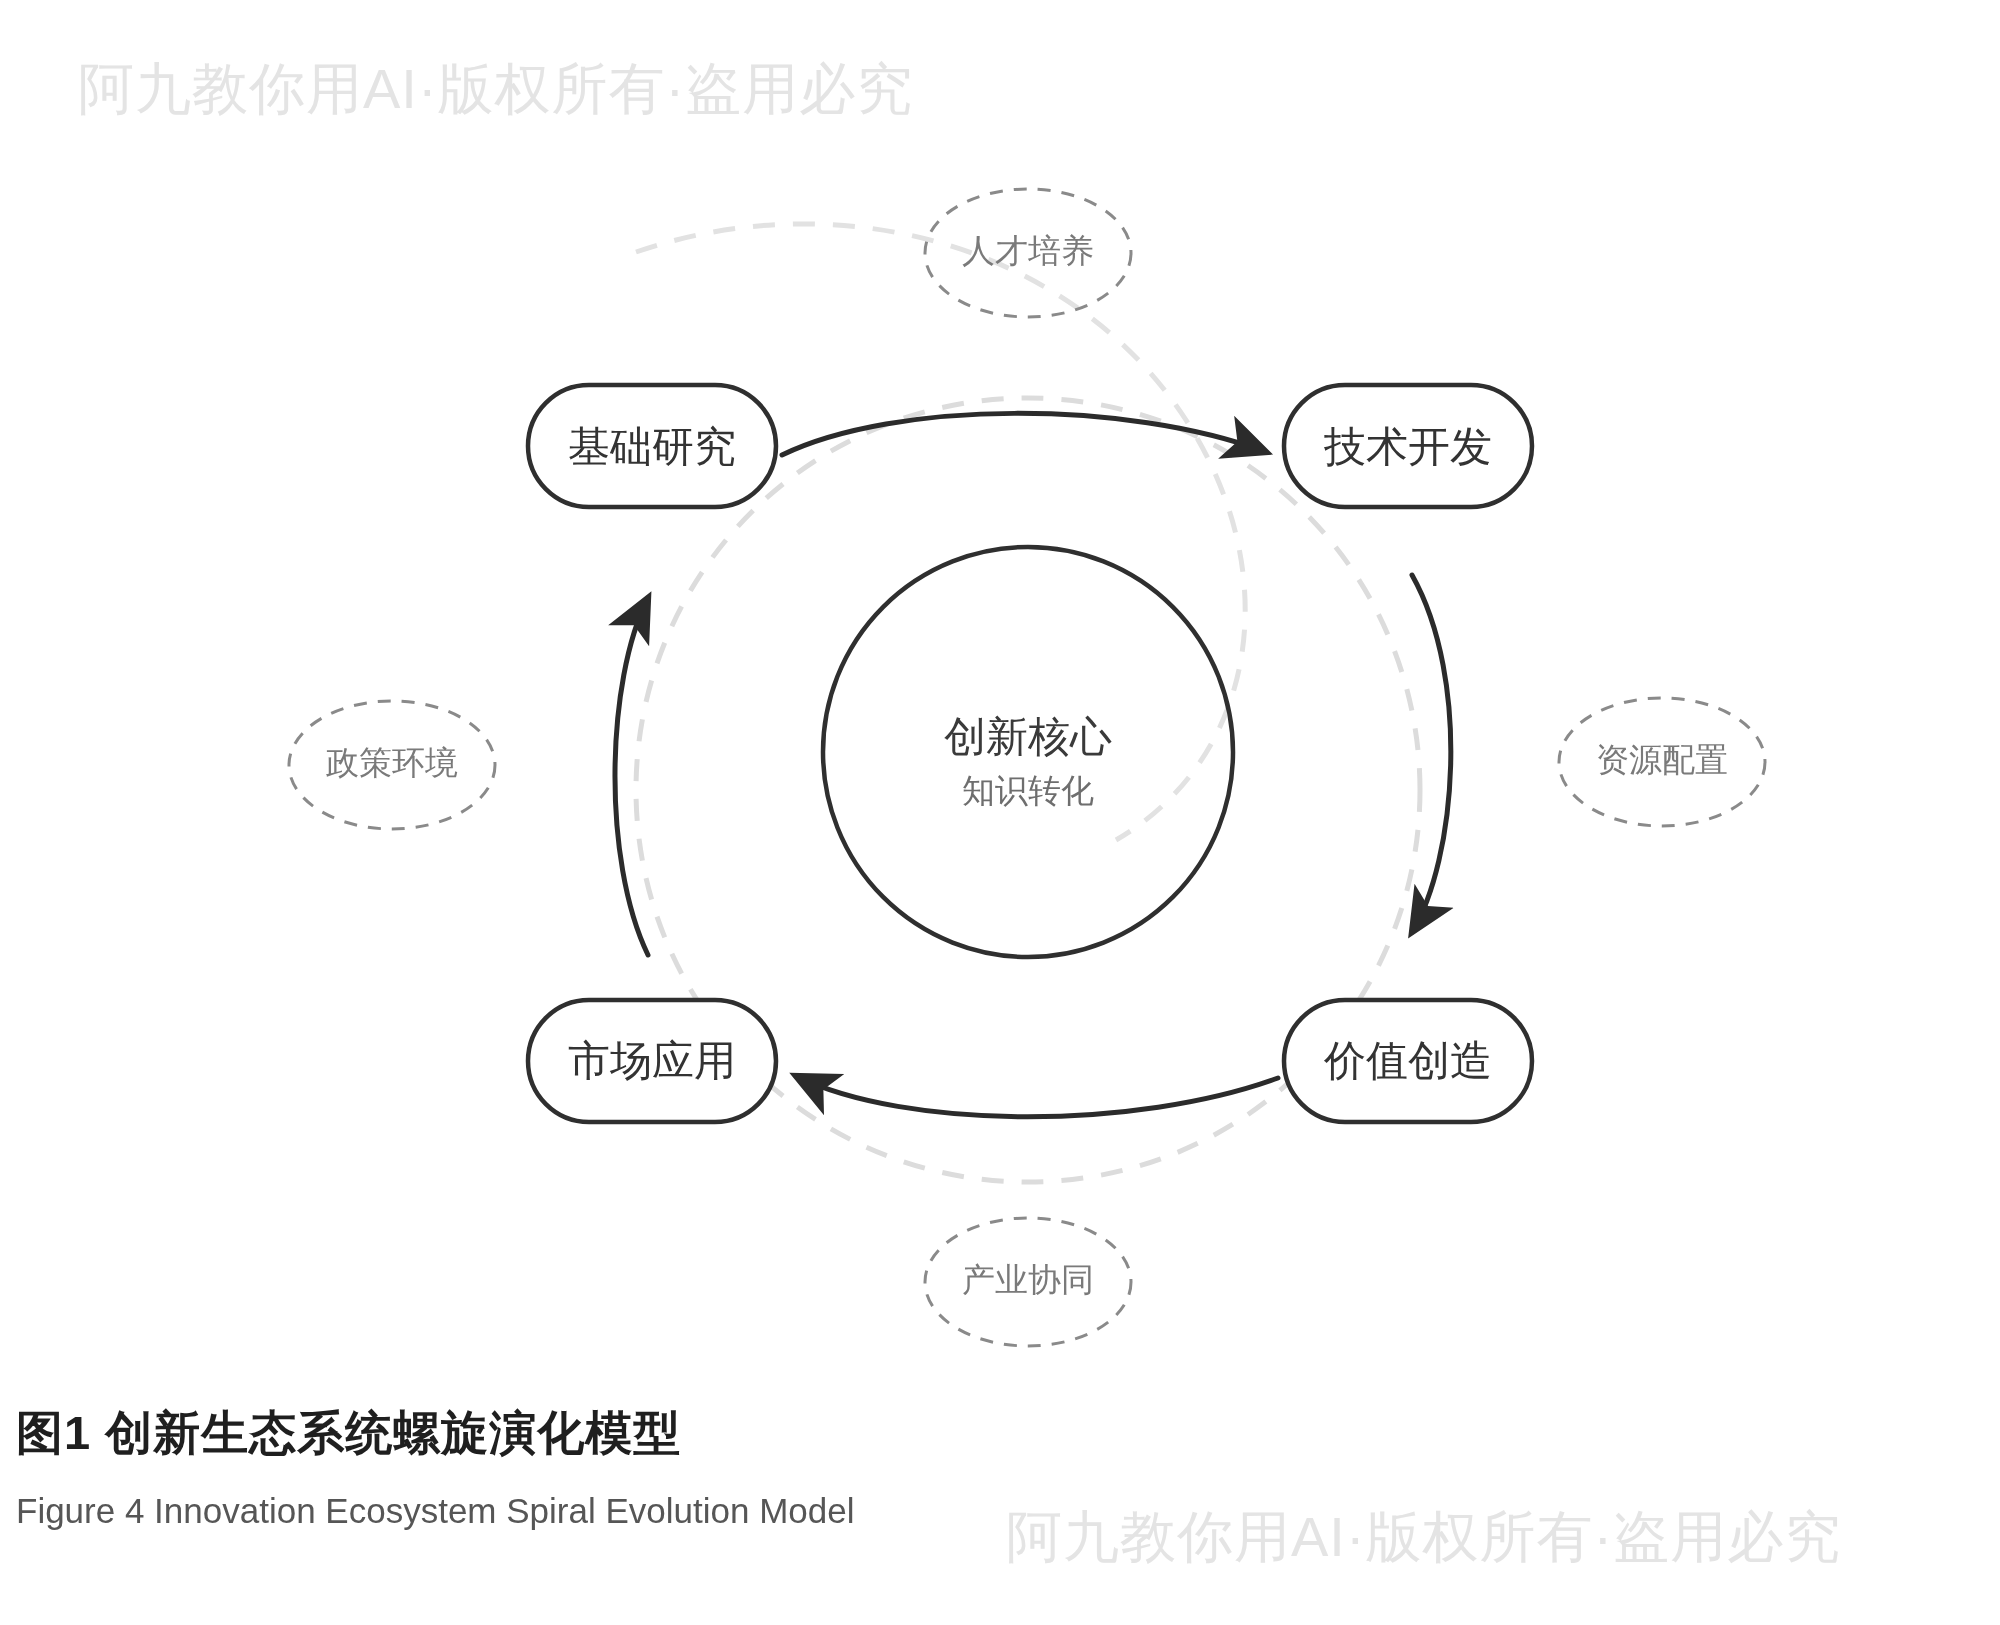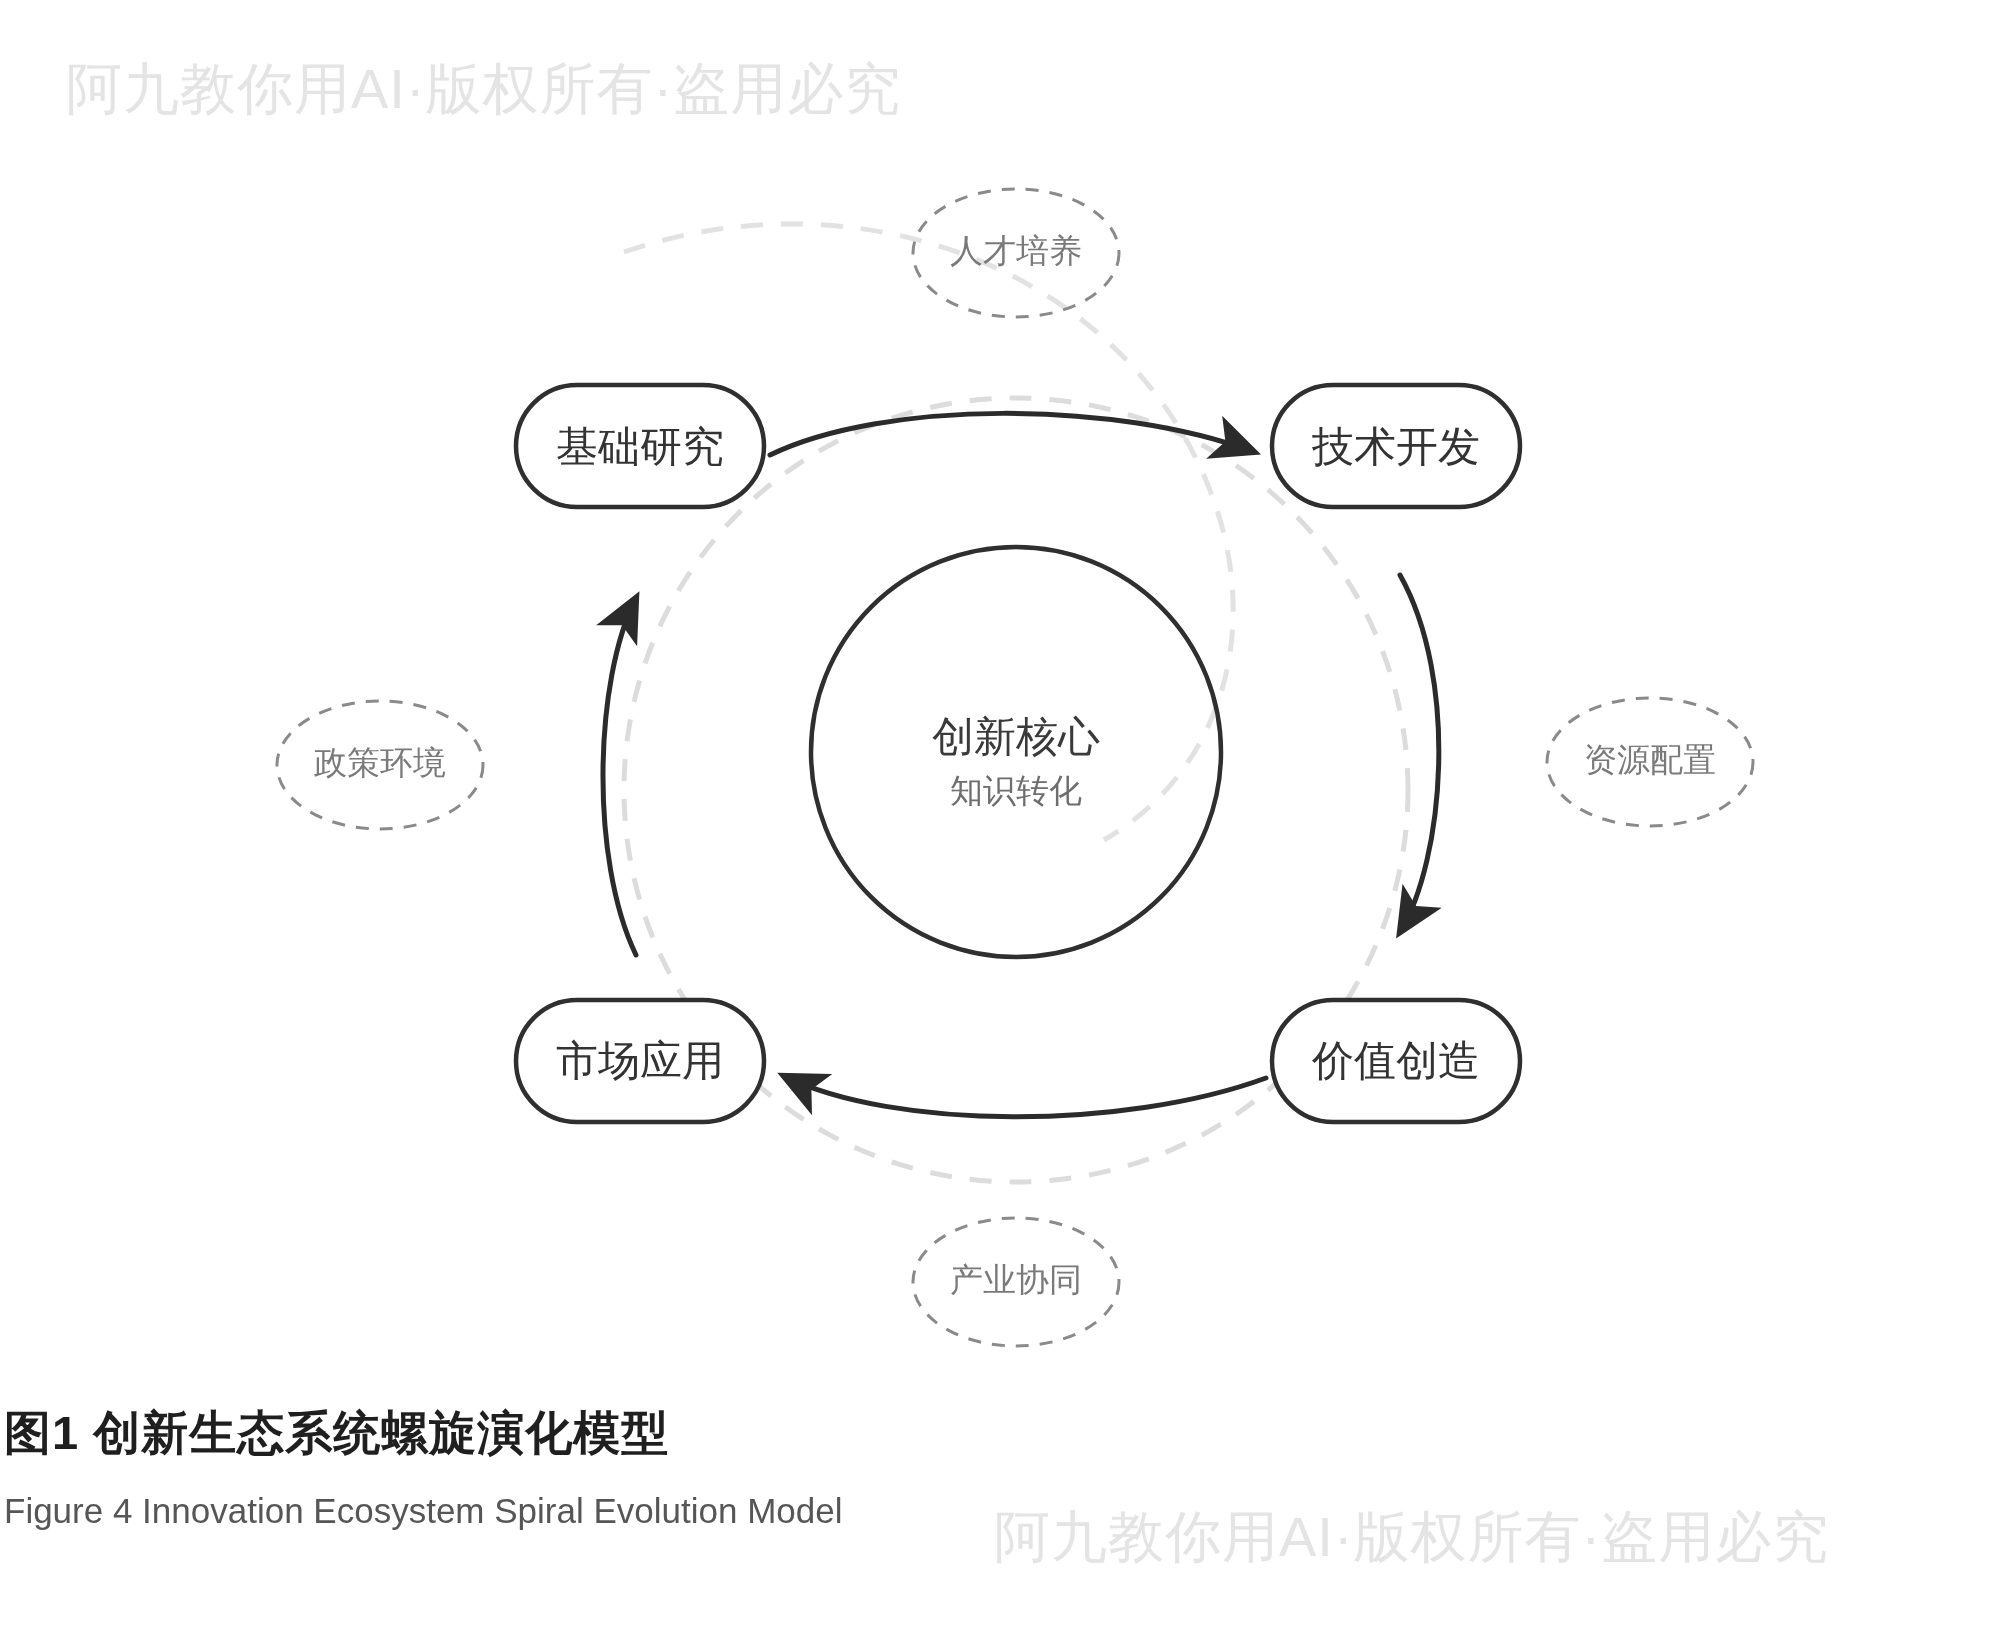--- a/index.html
+++ b/index.html
@@ -10,21 +10,21 @@
   body {
     width: 2000px;
     height: 1625px;
     position: relative;
     overflow: hidden;
     font-family: "Liberation Sans", "DejaVu Sans", sans-serif;
   }
 
   #stage {
     position: absolute;
-    left: 4px; top: 0;
+    left: 16px; top: 0;
     width: 1736px;
     height: 1625px;
   }
 
   svg.diagram {
     position: absolute;
     left: 0; top: 0;
     width: 2000px;
     height: 1625px;
   }

